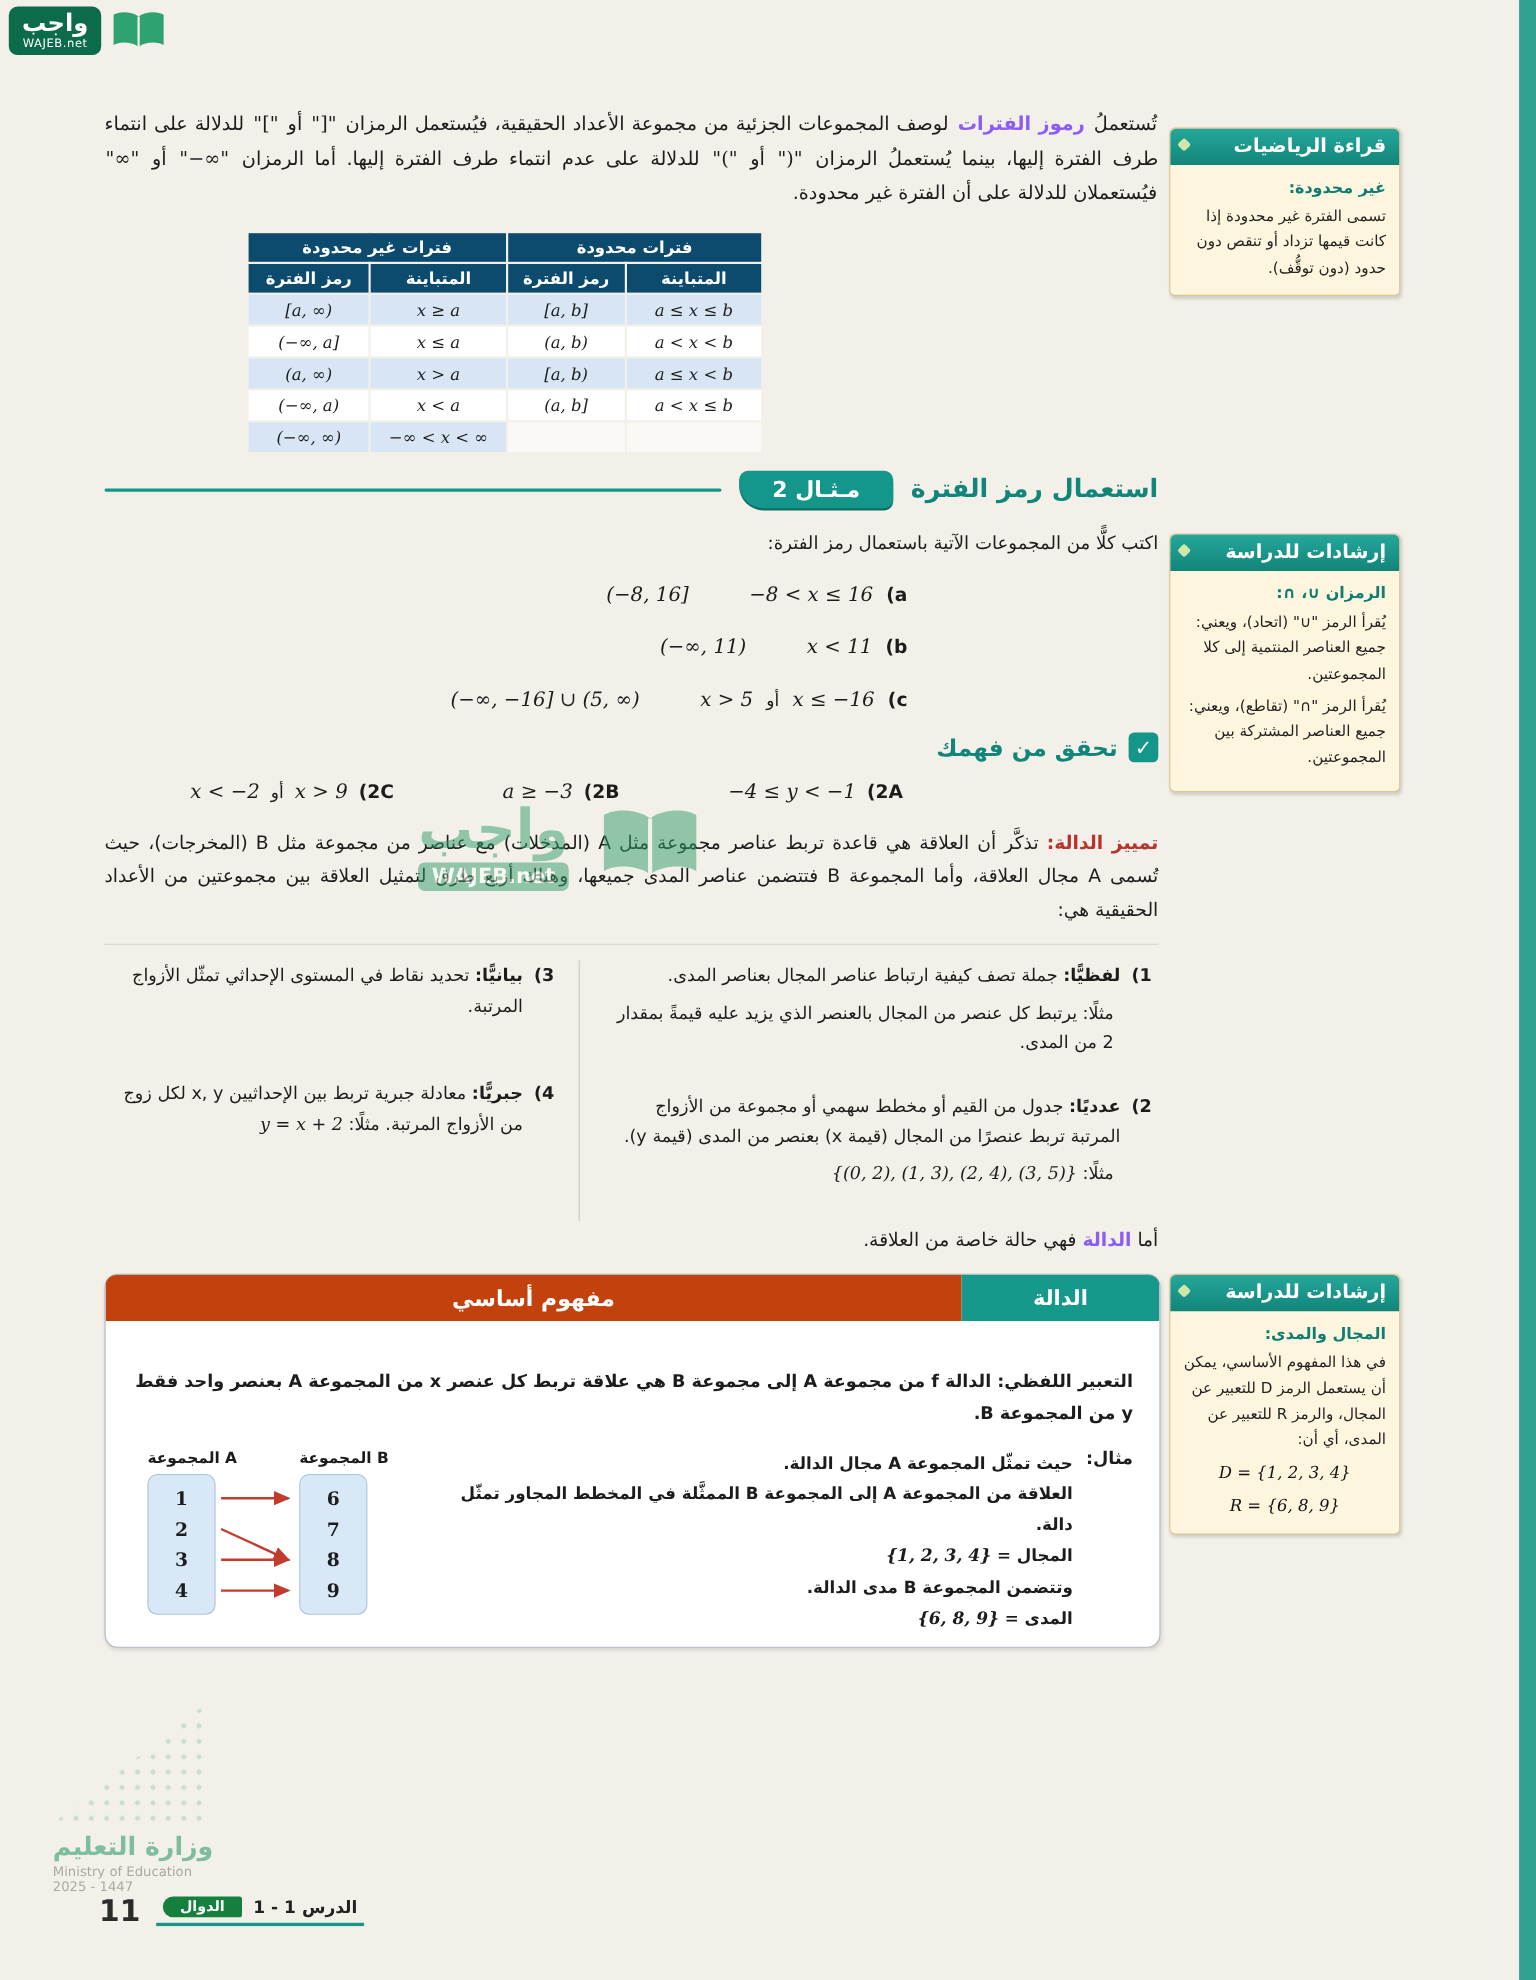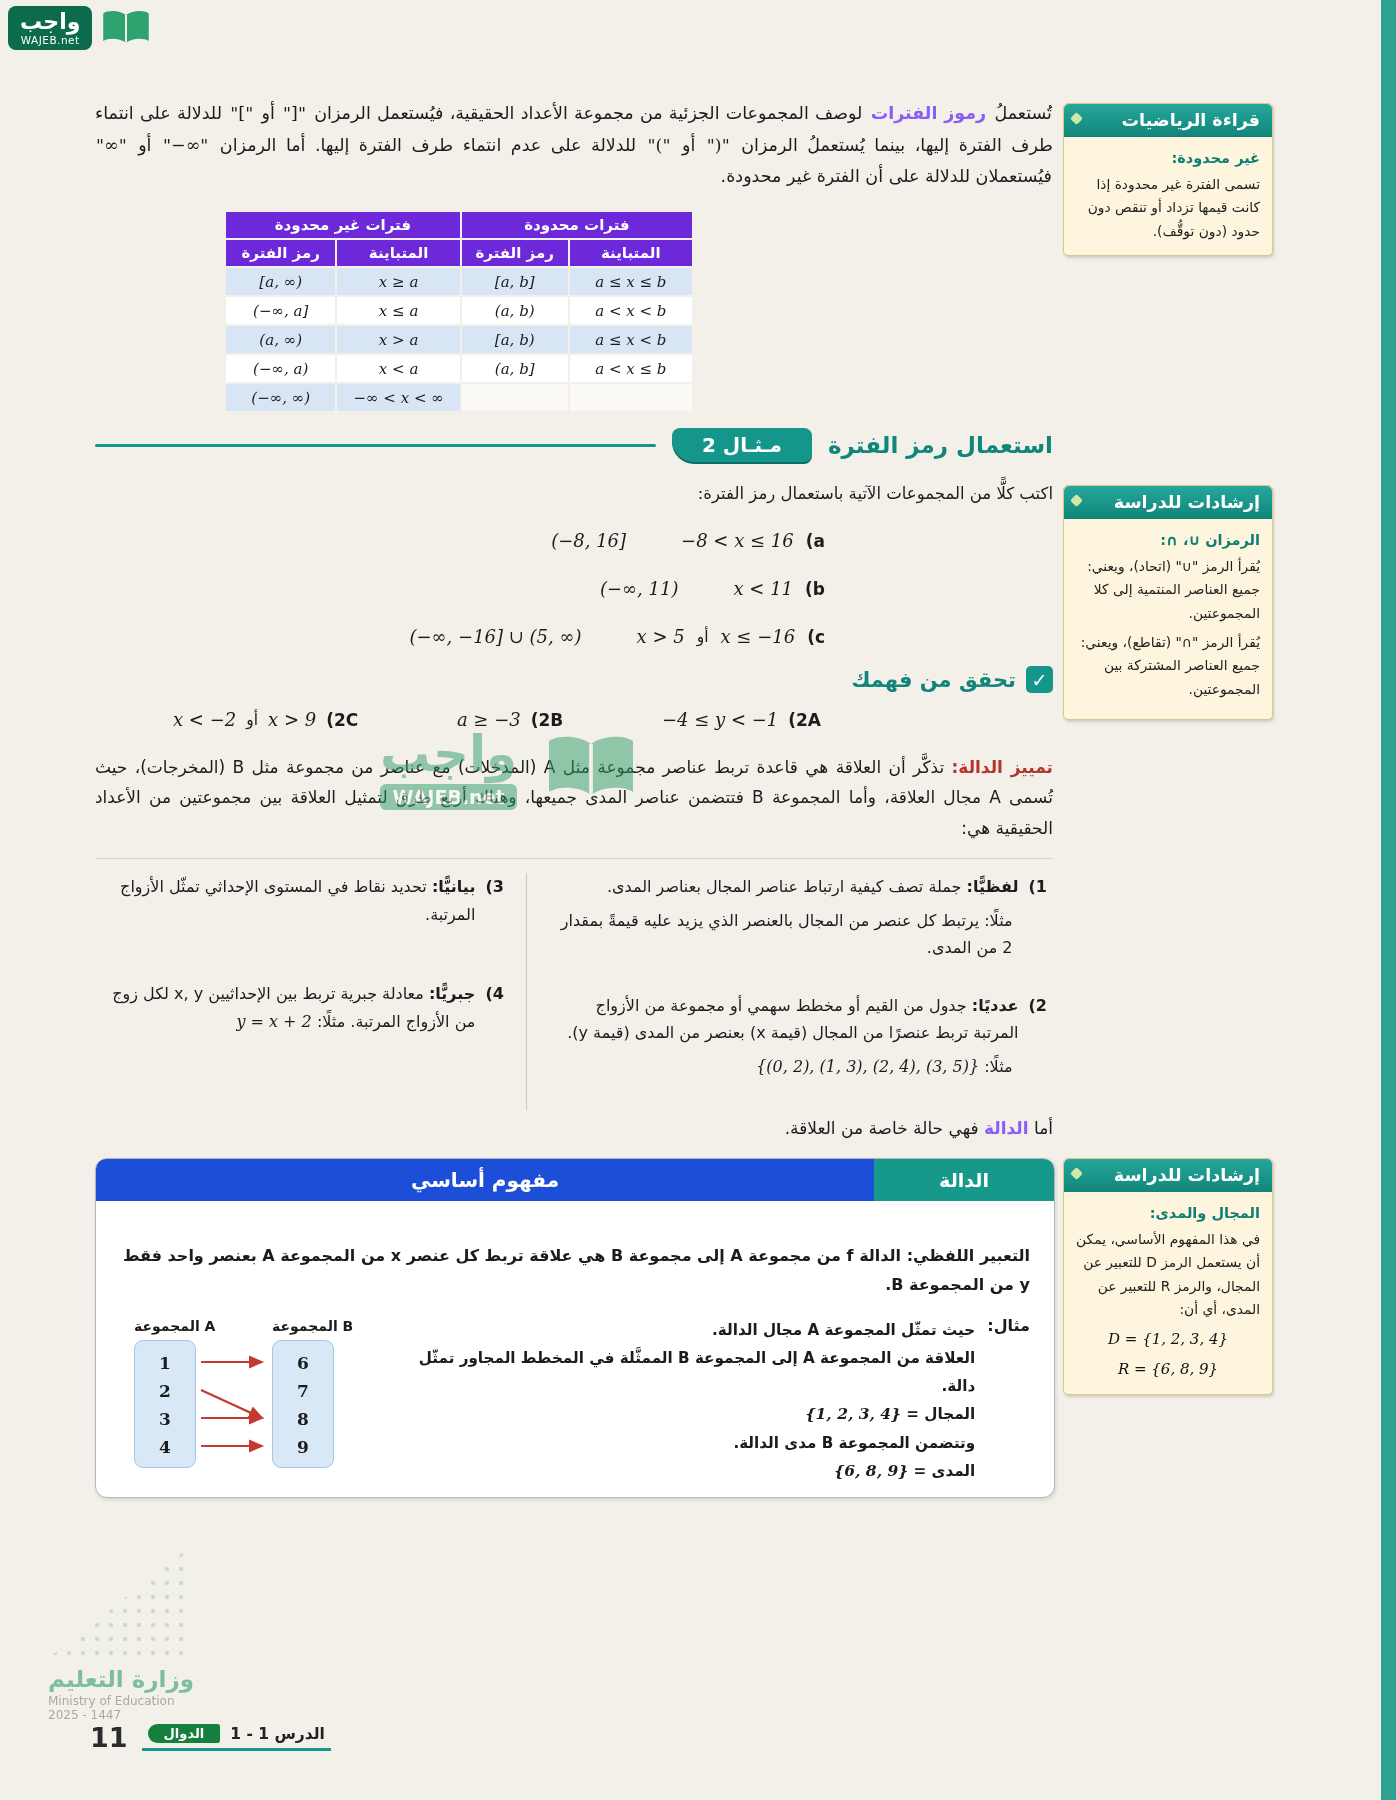--- a/index.html
+++ b/index.html
@@ -20,35 +20,35 @@
   .tip-header{position:relative;background:linear-gradient(180deg,#25a79a,#12857a);color:#fff;
        font-weight:bold;font-size:17.5px;padding:6px 12px 7px;border-radius:5px 5px 0 0;text-align:right;direction:rtl;}
   .tip-header::after{content:"";position:absolute;left:8px;top:10px;width:9px;height:9px;background:#cfe8a9;
        transform:rotate(45deg);border-radius:2px;}
   .tip-body{direction:rtl;padding:9px 12px 12px;font-size:13.8px;line-height:1.7;text-align:right;color:#222;}
   .tip-title{display:block;color:#0e7d72;font-weight:bold;margin-bottom:2px;font-size:14.5px;}
   .tip-body p{margin:0 0 6px;}
   .tip-math{direction:ltr;text-align:center;font-family:"DejaVu Serif",serif;font-style:italic;
        font-size:15px;margin-top:4px;color:#111;}
 
-  .tip1{top:103px;left:1063px;}
+  .tip1{top:116px;left:1063px;}
   .tip2{top:485px;left:1063px;}
   .tip3{top:1158px;left:1063px;}
 
   
   .intro{position:absolute;top:98px;left:95px;width:958px;direction:rtl;text-align:justify;
          font-size:17.5px;line-height:1.8;}
   .intro span{margin:0 1px;}
   .hl-teal{color:#8b5cf6;font-weight:bold;}
   .sym{direction:ltr;unicode-bidi:isolate;font-family:"DejaVu Serif",serif;}
 
   
   .itable-wrap{position:absolute;top:210px;left:224px;width:470px;}
   table.itable{border-collapse:collapse;width:100%;direction:rtl;}
-  .itable th{background:#6d28d9;color:#fff;font-size:15px;font-weight:bold;padding:4px 2px;border:2px solid #f3f0e9;}
+  .itable th{background:#0c4a6e;color:#fff;font-size:15px;font-weight:bold;padding:4px 2px;border:2px solid #f3f0e9;}
   .itable td{border:2px solid #f3f0e9;text-align:center;padding:3px 2px;font-size:15px;height:21px;
        font-family:"DejaVu Serif",serif;font-style:italic;direction:ltr;background:#fff;}
   .itable tbody tr:nth-child(odd) td{background:#d7e5f4;}
   .itable td.empty{background:#faf9f5 !important;}
 
   
   .example2{position:absolute;top:428px;left:95px;width:958px;direction:rtl;}
   .ex-banner{display:flex;direction:rtl;align-items:center;gap:16px;}
   .ex-title{color:#12857a;font-weight:bold;font-size:23px;white-space:nowrap;}
   .ex-badge{background:#14968a;color:#fff;font-weight:bold;font-size:20px;padding:5px 30px;
@@ -102,21 +102,21 @@
 
   
   .fnote{position:absolute;top:1118px;left:95px;width:958px;direction:rtl;text-align:right;font-size:17px;}
 
   
   .keyconcept{position:absolute;top:1158px;left:95px;width:958px;background:#fff;
        border:1.5px solid #aeb8c2;border-radius:12px;box-shadow:1px 2px 4px rgba(0,0,0,.12);min-height:322px;}
   .kc-header{display:flex;direction:rtl;height:42px;border-radius:10px 10px 0 0;overflow:hidden;}
   .kc-tag{background:#16988b;color:#fff;font-weight:bold;font-size:19px;width:180px;
        display:flex;align-items:center;justify-content:center;}
-  .kc-main{background:#1d4ed8;color:#fff;font-weight:bold;font-size:20px;flex:1;
+  .kc-main{background:#c2410c;color:#fff;font-weight:bold;font-size:20px;flex:1;
        display:flex;align-items:center;justify-content:center;}
   .kc-body{direction:rtl;padding:14px 24px 12px;}
   .kc-verbal{font-size:16px;line-height:1.8;text-align:right;font-weight:bold;margin-top:27px;}
   .kc-verbal .vlabel{font-weight:bold;}
   .kc-row{display:flex;direction:rtl;margin-top:12px;gap:10px;}
   .kc-example{flex:1;display:flex;direction:rtl;gap:12px;}
   .kc-exlabel{font-weight:bold;font-size:16px;white-space:nowrap;}
   .kc-lines{flex:1;text-align:right;font-size:15.2px;font-weight:bold;line-height:1.85;}
   .kc-line .math{font-size:15.5px;font-weight:bold;}
   .kc-diagram{width:250px;direction:ltr;padding-top:2px;}

